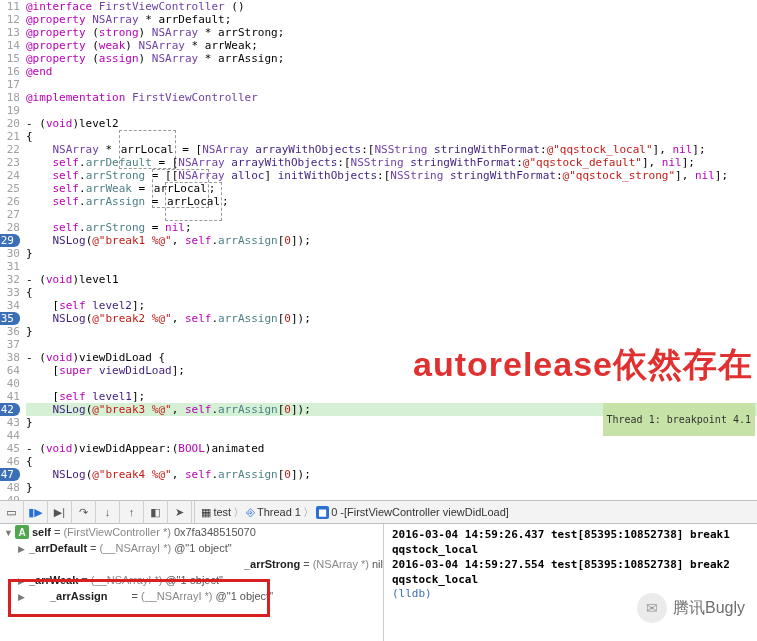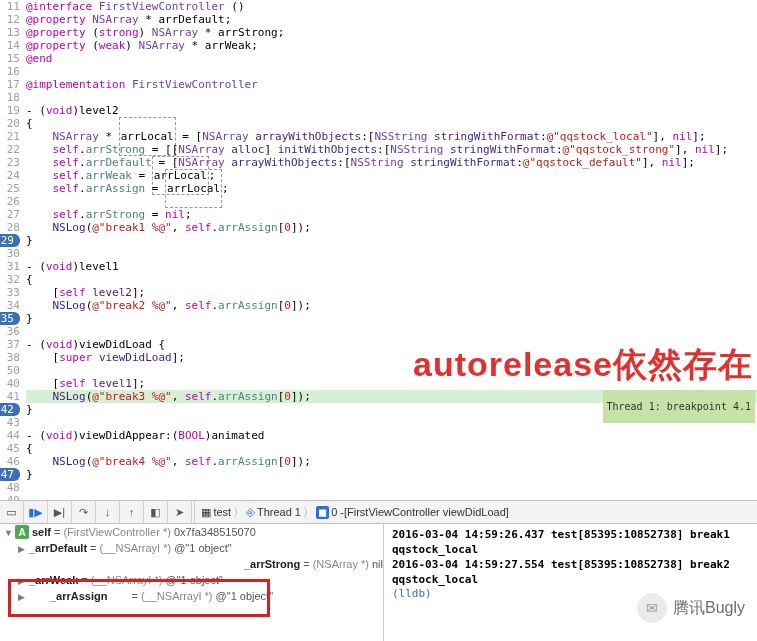--- a/index.html
+++ b/index.html
@@ -68,47 +68,48 @@
       <div class="ln bp">29</div>
       <div class="ln">30</div>
       <div class="ln">31</div>
       <div class="ln">32</div>
       <div class="ln">33</div>
       <div class="ln">34</div>
       <div class="ln bp">35</div>
       <div class="ln">36</div>
       <div class="ln">37</div>
       <div class="ln">38</div>
-      <div class="ln">50</div>
+      <div class="ln">64</div>
       <div class="ln">40</div>
       <div class="ln">41</div>
       <div class="ln bp">42</div>
       <div class="ln">43</div>
       <div class="ln">44</div>
       <div class="ln">45</div>
       <div class="ln">46</div>
       <div class="ln bp">47</div>
       <div class="ln">48</div>
       <div class="ln">49</div>
     </div>
   <div class="code" id="code">
     <div class="annotation" style="left:340px; top:342px;">autorelease依然存在</div>
   <div class="line"><span class="kw">@interface</span> <span class="type">FirstViewController</span> ()</div>
       <div class="line"><span class="kw">@property</span> <span class="type">NSArray</span> * arrDefault;</div>
       <div class="line"><span class="kw">@property</span> (<span class="kw">strong</span>) <span class="type">NSArray</span> * arrStrong;</div>
       <div class="line"><span class="kw">@property</span> (<span class="kw">weak</span>) <span class="type">NSArray</span> * arrWeak;</div>
+      <div class="line"><span class="kw">@property</span> (<span class="kw">assign</span>) <span class="type">NSArray</span> * arrAssign;</div>
       <div class="line"><span class="kw">@end</span></div>
       <div class="line"></div>
       <div class="line"><span class="kw">@implementation</span> <span class="type">FirstViewController</span></div>
       <div class="line"></div>
       <div class="line">- (<span class="kw">void</span>)level2</div>
       <div class="line">{</div>
       <div class="line">    <span class="type">NSArray</span> * <span class="box">arrLocal</span> = [<span class="type">NSArray</span> <span class="fn">arrayWithObjects</span>:[<span class="type">NSString</span> <span class="fn">stringWithFormat</span>:<span class="str">@"qqstock_local"</span>], <span class="kw">nil</span>];</div>
+      <div class="line">    <span class="kw">self</span>.<span class="prop">arrDefault</span> = [<span class="type">NSArray</span> <span class="fn">arrayWithObjects</span>:[<span class="type">NSString</span> <span class="fn">stringWithFormat</span>:<span class="str">@"qqstock_default"</span>], <span class="kw">nil</span>];</div>
       <div class="line">    <span class="kw">self</span>.<span class="prop">arrStrong</span> = [[<span class="type">NSArray</span> <span class="fn">alloc</span>] <span class="fn">initWithObjects</span>:[<span class="type">NSString</span> <span class="fn">stringWithFormat</span>:<span class="str">@"qqstock_strong"</span>], <span class="kw">nil</span>];</div>
-      <div class="line">    <span class="kw">self</span>.<span class="prop">arrDefault</span> = [<span class="type">NSArray</span> <span class="fn">arrayWithObjects</span>:[<span class="type">NSString</span> <span class="fn">stringWithFormat</span>:<span class="str">@"qqstock_default"</span>], <span class="kw">nil</span>];</div>
       <div class="line">    <span class="kw">self</span>.<span class="prop">arrWeak</span> = <span class="box">arrLocal</span>;</div>
       <div class="line">    <span class="kw">self</span>.<span class="prop">arrAssign</span> = <span class="box">arrLocal</span>;</div>
       <div class="line"></div>
       <div class="line">    <span class="kw">self</span>.<span class="prop">arrStrong</span> = <span class="kw">nil</span>;</div>
       <div class="line">    <span class="fn">NSLog</span>(<span class="str">@"break1 %@"</span>, <span class="kw">self</span>.<span class="prop">arrAssign</span>[<span class="str">0</span>]);</div>
       <div class="line">}</div>
       <div class="line"></div>
       <div class="line">- (<span class="kw">void</span>)level1</div>
       <div class="line">{</div>
       <div class="line">    [<span class="kw">self</span> <span class="fn">level2</span>];</div>

